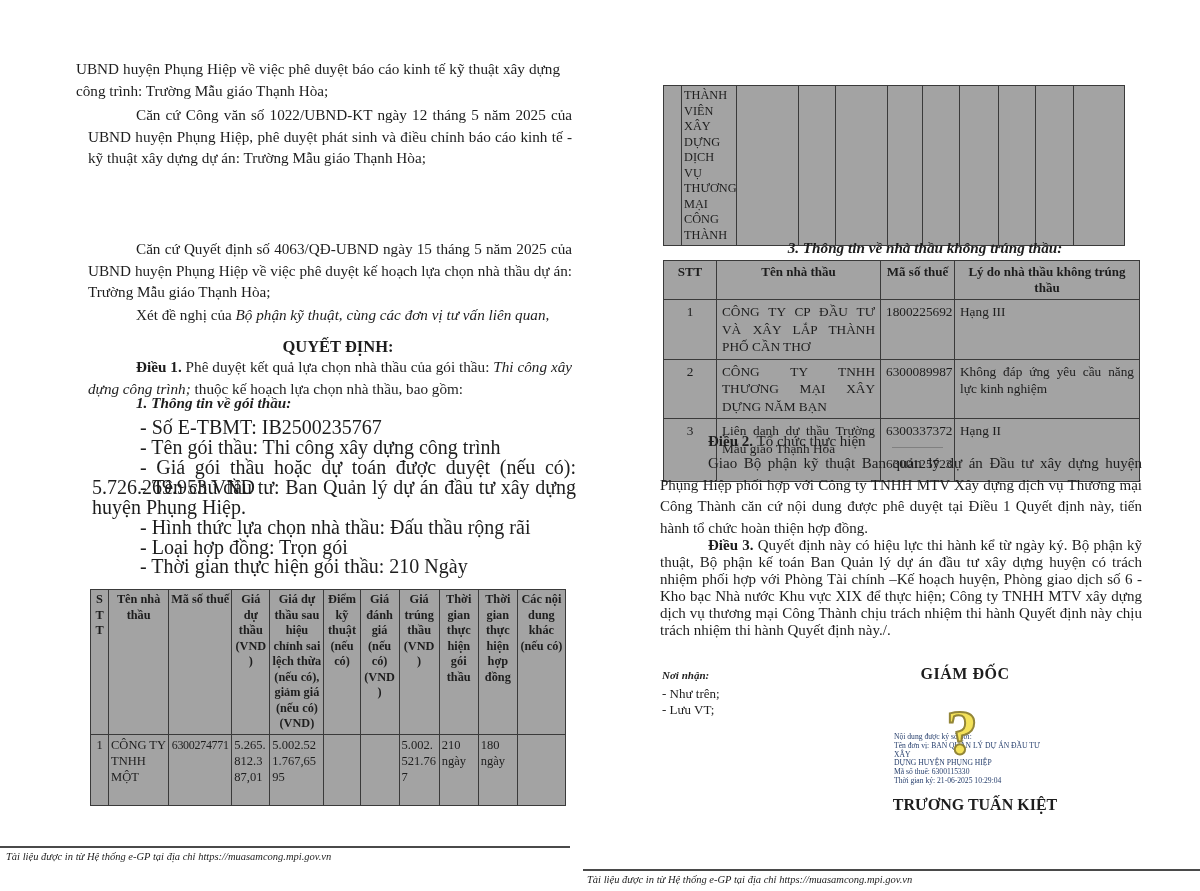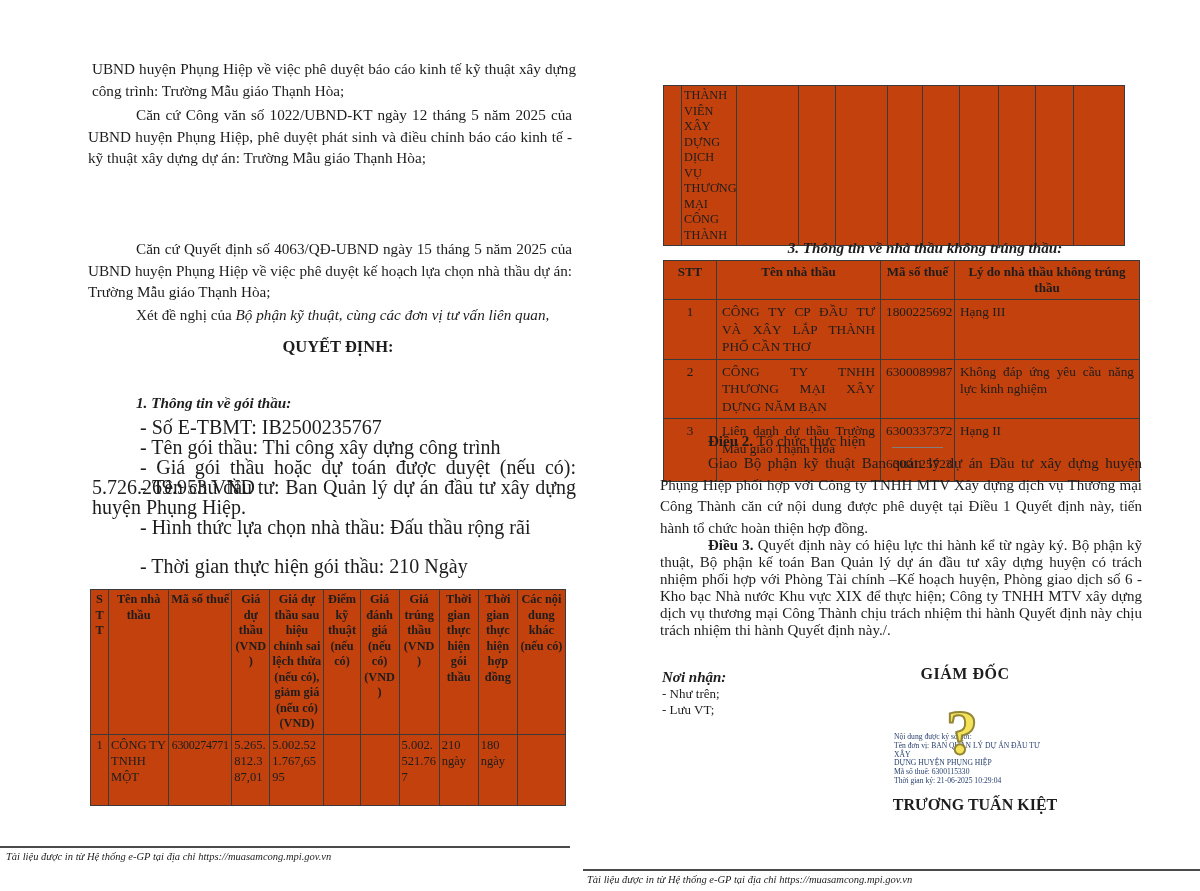--- a/index.html
+++ b/index.html
@@ -7,69 +7,71 @@
           font-family:"Liberation Serif","DejaVu Serif",serif;color:#1d1d1d;}
   .abs{position:absolute;}
   
   .para{width:484px;font-size:15.2px;line-height:21.5px;text-align:justify;margin:0;}
   .indent{text-indent:48px;}
   .doc-title{width:484px;text-align:center;font-weight:bold;font-size:16.5px;margin:8px;}
   .sec-head{font-weight:bold;font-style:italic;font-size:15.2px;text-indent:48px;margin:0;width:484px;}
   .item{width:484px;font-size:20px;line-height:20px;text-align:justify;text-indent:48px;margin:4px;}
   
   table{border-collapse:collapse;table-layout:fixed;}
-  .t2, .tc, .t3{background:#c2410c;padding-left:36px;}
+  .t2, .tc, .t3{background:#a3a3a3;padding-left:36px;}
   .t2 th,.t2 td,.tc td,.t3 th,.t3 td{border:1.4px solid #3a3a3a;vertical-align:top;overflow:hidden;}
   .t2{width:476px;}
   .t2 th{font-size:12.3px;line-height:15.5px;font-weight:bold;text-align:center;padding:2px 1px;}
   .t2 td{font-size:12.5px;line-height:16px;padding:2px 2px;height:66px;}
   .tc{width:461px;}
   .tc td{font-size:12.3px;line-height:15.5px;padding:2px 2px;height:145px;text-align:justify;}
   .t3{width:476px;}
   .t3 th{font-size:13px;font-weight:bold;text-align:center;padding:3px 2px;line-height:16px;}
   .t3 td{font-size:13.3px;line-height:17.5px;padding:3px 5px;}
   .c-center{text-align:center;}
   .c-right{word-break:break-all;}
   .c-break{word-break:break-all;}
   .tax-divider{height:1px;background:#808080;width:82%;margin:7px auto;}
   
   .rpara{width:482px;font-size:15px;line-height:21.5px;text-align:justify;margin:0;}
   .rpara3{width:482px;font-size:15px;line-height:17px;text-align:justify;margin:0;}
-  .noi-nhan{font-weight:bold;font-style:italic;font-size:15px;}
+  .noi-nhan{font-weight:bold;font-style:italic;font-size:11px;}
   .noi-item{font-size:13px;line-height:16px;}
   .signer-title{width:220px;text-align:center;font-weight:bold;font-size:16px;letter-spacing:.5px;}
   .signer-name{width:260px;text-align:center;font-weight:bold;font-size:16px;}
   .sig-lines{width:158px;font-size:7.6px;line-height:8.8px;color:#28406e;z-index:1;}
   .q-mark{font-size:64px;font-weight:bold;color:#f4e04b;-webkit-text-stroke:2px #8a7c28;
           text-shadow:0 0 1px #8a7c28;z-index:2;opacity:.92;line-height:60px;}
   
   .foot-line{height:1.6px;background:#4a4a4a;}
   .foot-text{font-size:10.5px;font-style:italic;color:#222;white-space:nowrap;}
   b,i,span,p,td,th,div{-webkit-font-smoothing:antialiased;}
 </style>
 </head>
 <body>
 
 <div class="canvas">
 
-  <p class="abs para" style="left:92px;top:58px;">UBND huyện Phụng Hiệp về việc phê duyệt báo cáo kinh tế kỹ thuật xây dựng công trình: Trường Mẫu giáo Thạnh Hòa;</p>
+  <p class="abs para" style="left:76px;top:58px;">UBND huyện Phụng Hiệp về việc phê duyệt báo cáo kinh tế kỹ thuật xây dựng công trình: Trường Mẫu giáo Thạnh Hòa;</p>
   <p class="abs para indent" style="left:88px;top:104px;">Căn cứ Công văn số 1022/UBND-KT ngày 12 tháng 5 năm 2025 của UBND huyện Phụng Hiệp, phê duyệt phát sinh và điều chỉnh báo cáo kinh tế - kỹ thuật xây dựng dự án: Trường Mẫu giáo Thạnh Hòa;</p>
   <p class="abs para indent" style="left:88px;top:238px;">Căn cứ Quyết định số 4063/QĐ-UBND ngày 15 tháng 5 năm 2025 của UBND huyện Phụng Hiệp về việc phê duyệt kế hoạch lựa chọn nhà thầu dự án: Trường Mẫu giáo Thạnh Hòa;</p>
   <p class="abs para indent" style="left:88px;top:304px;"><span>Xét đề nghị của </span><i>Bộ phận kỹ thuật, cùng các đơn vị tư vấn liên quan,</i></p>
 
   <p class="abs doc-title" style="left:88px;top:329px;">QUYẾT ĐỊNH:</p>
 
+  <p class="abs para indent" style="left:88px;top:356px;"><b>Điều 1.</b><span> Phê duyệt kết quả lựa chọn nhà thầu của gói thầu: </span><i>Thi công xây dựng công trình;</i><span> thuộc kế hoạch lựa chọn nhà thầu, bao gồm:</span></p>
 
   <p class="abs sec-head" style="left:88px;top:394px;">1. Thông tin về gói thầu:</p>
 
   <p class="abs item" style="left:88px;top:413px;">- Số E-TBMT: IB2500235767</p>
   <p class="abs item" style="left:88px;top:433px;">- Tên gói thầu: Thi công xây dựng công trình</p>
   <p class="abs item" style="left:88px;top:453px;">- Giá gói thầu hoặc dự toán được duyệt (nếu có): 5.726.269.953 VND</p>
   <p class="abs item" style="left:88px;top:473px;">- Tên chủ đầu tư: Ban Quản lý dự án đầu tư xây dựng huyện Phụng Hiệp.</p>
   <p class="abs item" style="left:88px;top:513px;">- Hình thức lựa chọn nhà thầu: Đấu thầu rộng rãi</p>
+  <p class="abs item" style="left:88px;top:533px;">- Loại hợp đồng: Trọn gói</p>
   <p class="abs item" style="left:88px;top:552px;">- Thời gian thực hiện gói thầu: 210 Ngày</p>
 
   <p class="abs sec-head" style="left:88px;top:570px;margin-top:48px;">2. Thông tin về nhà thầu trúng thầu:</p>
 
   <table class="abs t2" style="left:90px;top:589px;">
     <colgroup>
       <col style="width:18px">
         <col style="width:60px">
         <col style="width:63px">
         <col style="width:38px">

